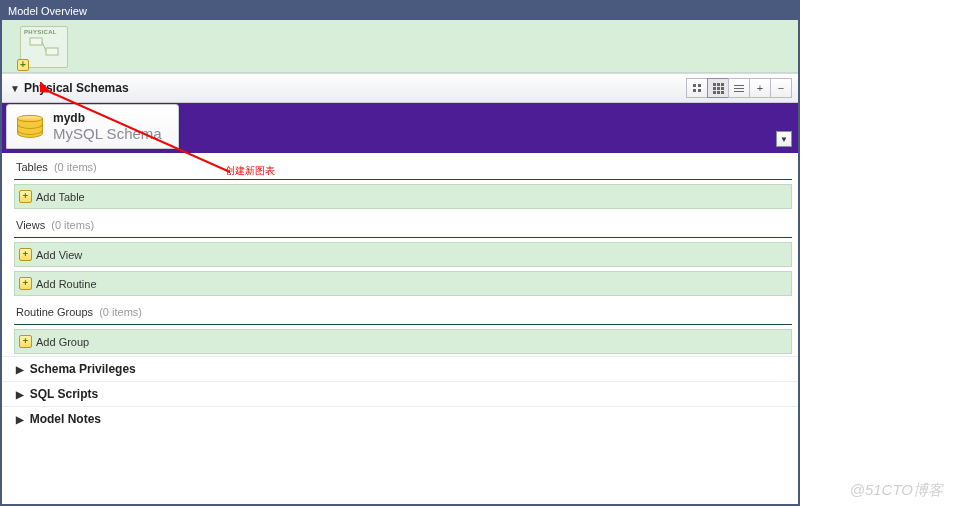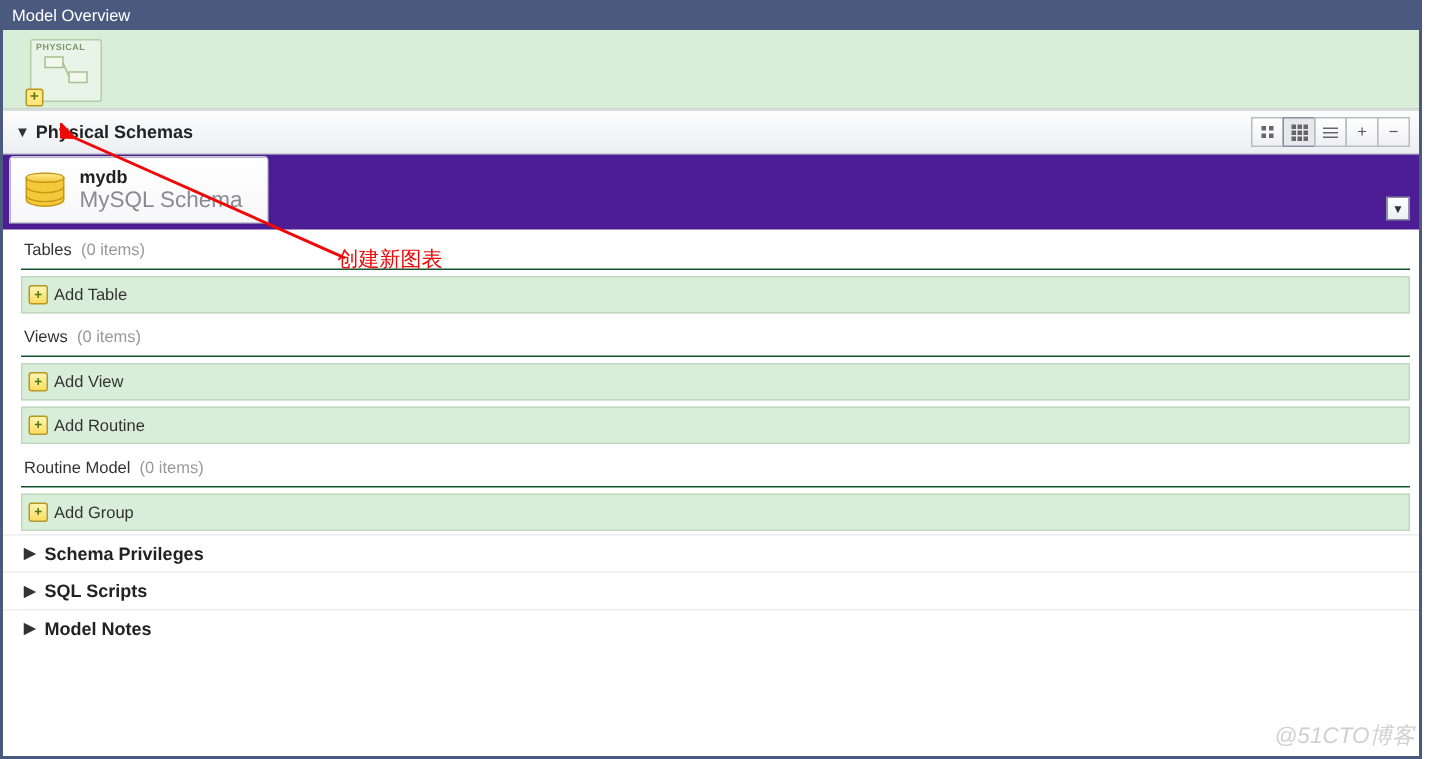--- a/index.html
+++ b/index.html
@@ -1,17 +1,17 @@
 <!DOCTYPE html>
 <html><head>
 <meta charset="utf-8">
 <style>
   * { box-sizing: border-box; margin: 0; padding: 0; }
   body { font-family: Tahoma, Verdana, sans-serif; font-size: 11px; background: #fff; width: 953px; height: 506px; position: relative; }
-  .window { border: 2px solid #4a5a7f; width: 948px; height: 506px; }
+  .window { border: 2px solid #4a5a7f; width: 800px; height: 506px; }
   .titlebar { background: #4a5a7f; color: #fff; padding: 3px 6px; font-size: 11px; }
   .content { background: #fff; }
   .diagram-section { background: #d8eed8; padding: 6px 8px 4px 18px; border-bottom: 1px solid #c8d8c8; }
   .diagram-icon { width: 48px; height: 42px; background: #e8f4e8; border: 1px solid #b8cca8; border-radius: 2px; position: relative; display: flex; align-items: center; justify-content: center; }
   .diagram-icon-label { position: absolute; top: 2px; left: 3px; font-size: 6px; color: #7a9a6a; font-weight: bold; letter-spacing: 0.3px; }
   .diagram-icon-plus { position: absolute; bottom: -4px; left: -4px; width: 12px; height: 12px; background: #ffe880; border: 1px solid #b89820; border-radius: 2px; display:flex; align-items:center; justify-content:center; color:#5a7a1a; font-weight:bold; font-size:10px; line-height:1;}
   .diagram-label { margin-top: 4px; font-size: 11px; color: #333; }
   .header-row { display: flex; align-items: center; background: linear-gradient(#fdfdfd,#eceef1); border-top: 1px solid #d8dce2; border-bottom: 1px solid #c8ccd4; padding: 4px 6px; }
   .header-row .triangle { margin: 0 4px 0 2px; font-size: 10px; color: #333; }
   .header-row .title { font-weight: bold; font-size: 12px; color: #222; flex: 1; }
@@ -29,21 +29,21 @@
   .schema-name { font-weight: bold; font-size: 12px; color: #222; }
   .schema-sub { font-size: 15px; color: #8a8a94; }
   .dropdown-btn { position: absolute; right: 6px; top: 28px; width: 16px; height: 16px; border: 1px solid #888ea0; background: linear-gradient(#fff,#eceef2); display:flex;align-items:center;justify-content:center; font-size:8px; color:#333; cursor:pointer;}
   .list-area { padding: 0 6px 0 12px; }
   .cat-header { padding: 8px 0 6px 2px; color: #333; font-size: 11px; border-bottom: 1px solid #14532d; }
   .cat-header .count { color: #999; }
   .add-row { background: #d8eed8; border: 1px solid #c0d8c0; padding: 5px 4px; margin-top: 4px; margin-bottom: 2px; display: flex; align-items: center; gap: 4px; font-size: 11px; color: #333; cursor:pointer;}
   .add-pill { width: 13px; height: 13px; border: 1px solid #b89820; background: linear-gradient(#fff4b0,#ffdc60); border-radius: 2px; display:flex;align-items:center;justify-content:center; color:#4a7a1a; font-size:9px; font-weight:bold; line-height:1;}
   .sec-row { display:flex; align-items:center; padding: 5px 4px 5px 14px; font-weight:bold; font-size:12px; color:#222; gap:6px; border-top: 1px solid #eceef1; cursor:pointer;}
   .sec-row .tri { font-size: 10px; color:#333; }
-  .annotation { position: absolute; color: #f00808; font-size: 14px; font-family: SimSun, serif; }
+  .annotation { position: absolute; color: #f00808; font-size: 10px; font-family: SimSun, serif; }
   .arrow-svg { position:absolute; pointer-events:none; }
   .watermark { position:absolute; right:10px; bottom:6px; color:#d0d0d0; font-size:15px; font-style:italic; font-family: "Microsoft YaHei", sans-serif; }
   .grid-dots { display:grid; grid-template-columns: repeat(2,3px); gap:2px; }
   .grid-dots span { width:3px;height:3px;background:#666;}
   .grid-3x3 { display:grid; grid-template-columns: repeat(3,3px); gap:1px; }
   .grid-3x3 span { width:3px;height:3px;background:#666;}
   .list-lines { display:flex; flex-direction:column; gap:2px;}
   .list-lines span { width:10px;height:1px;background:#666;}
 </style>
 </head>
@@ -146,21 +146,21 @@
         <span class="add-pill">+</span>
         <span>Add View</span>
       </div>
 
       <div class="add-row">
         <span class="add-pill">+</span>
         <span>Add Routine</span>
       </div>
 
       <div class="cat-header">
-        <span>Routine Model</span>&nbsp;
+        <span>Routine Groups</span>&nbsp;
         <span class="count">(0 items)</span>
       </div>
       <div class="add-row">
         <span class="add-pill">+</span>
         <span>Add Group</span>
       </div>
     </div>
 
     <div class="sec-row">
       <span class="tri">▶</span>

